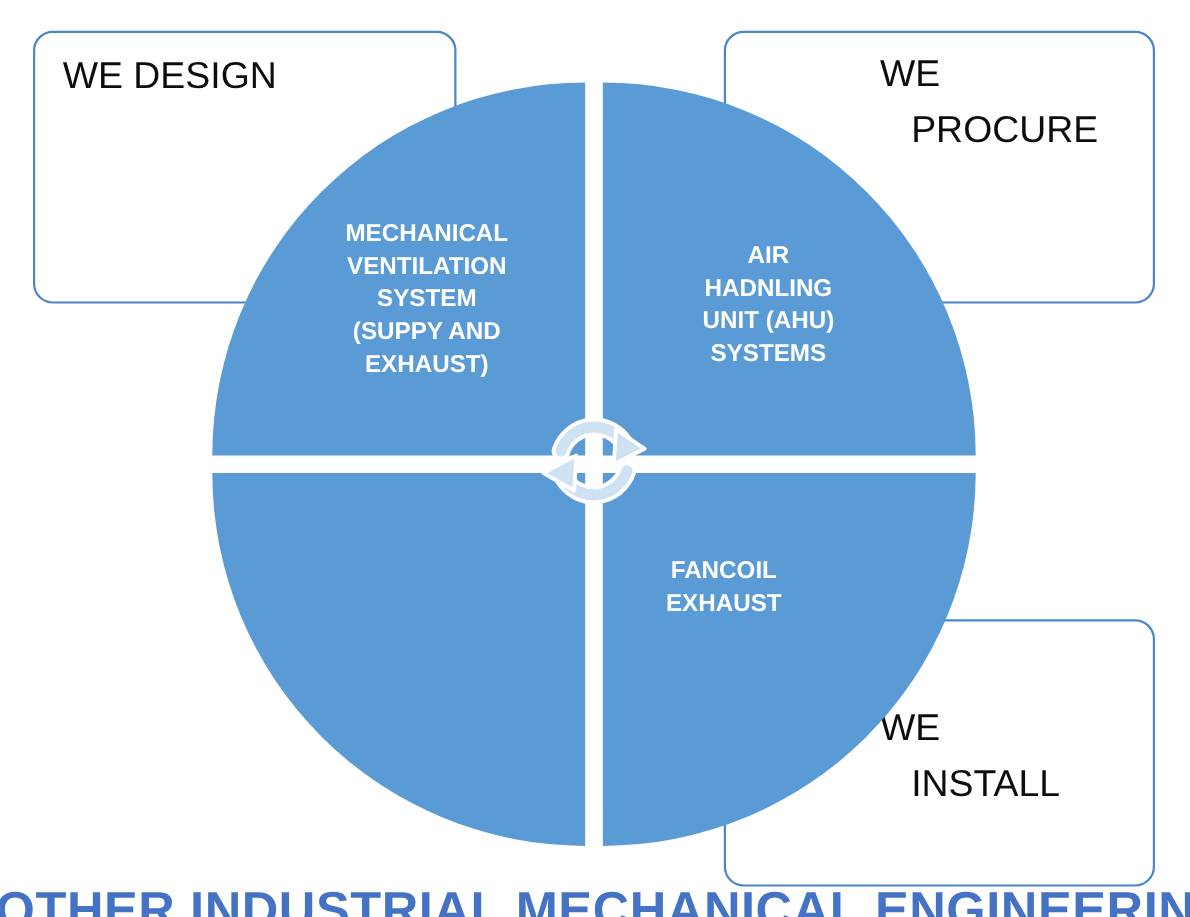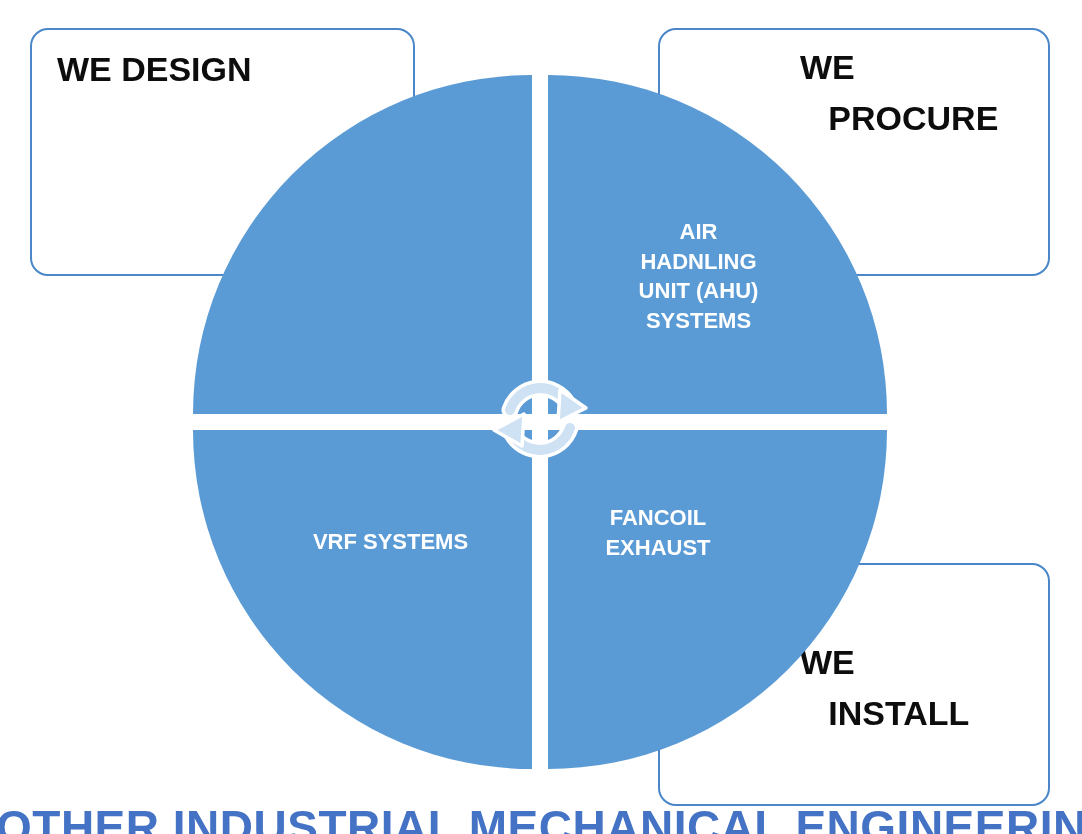--- a/index.html
+++ b/index.html
@@ -21,21 +21,21 @@
     z-index: 1;
     box-sizing: border-box;
   }
   .box-tl { left: 30px;  top: 28px;  width: 385px; height: 248px; }
   .box-tr { left: 658px; top: 28px;  width: 392px; height: 248px; }
   .box-br { left: 658px; top: 563px; width: 392px; height: 243px; }
 
   .box-label {
     position: absolute;
     font-size: 34px;
-    font-weight: bold;
+    font-weight: normal;
     color: #0d0d0d;
     white-space: pre;
     line-height: 1.5;
   }
   .box-tl .box-label { left: 25px;  top: 14px; }
   .box-tr .box-label { left: 140px; top: 12px; }
   .box-br .box-label { left: 140px; top: 72px; }
 
   
   .circle {
@@ -113,25 +113,29 @@
     <div class="box-label">WE
    INSTALL</div>
   </div>
 
   <div class="circle">
     <div class="quad quad-tl"></div>
     <div class="quad quad-tr"></div>
     <div class="quad quad-bl"></div>
     <div class="quad quad-br"></div>
 
+    <div class="quad-text qt-tl">MECHANICAL
+VENTILATION
+SYSTEM
+(SUPPY AND
+EXHAUST)</div>
     <div class="quad-text qt-tr">AIR
 HADNLING
 UNIT (AHU)
 SYSTEMS</div>
-    <div class="quad-text qt-bl">VRF SYSTEMS</div>
     <div class="quad-text qt-br">FANCOIL
 EXHAUST</div>
   </div>
 
   <svg class="center-arrows" viewBox="0 0 120 120">
 
     <path d="M 30 52 A 32 32 0 0 1 88 46" fill="none" stroke="#ffffff" stroke-width="17" stroke-linecap="round"></path>
     <path d="M 30 52 A 32 32 0 0 1 88 46" fill="none" stroke="#cfe2f3" stroke-width="10" stroke-linecap="round"></path>
     <polygon points="80,32 106,50 78,64" fill="#cfe2f3" stroke="#ffffff" stroke-width="3.5" stroke-linejoin="round"></polygon>
 

